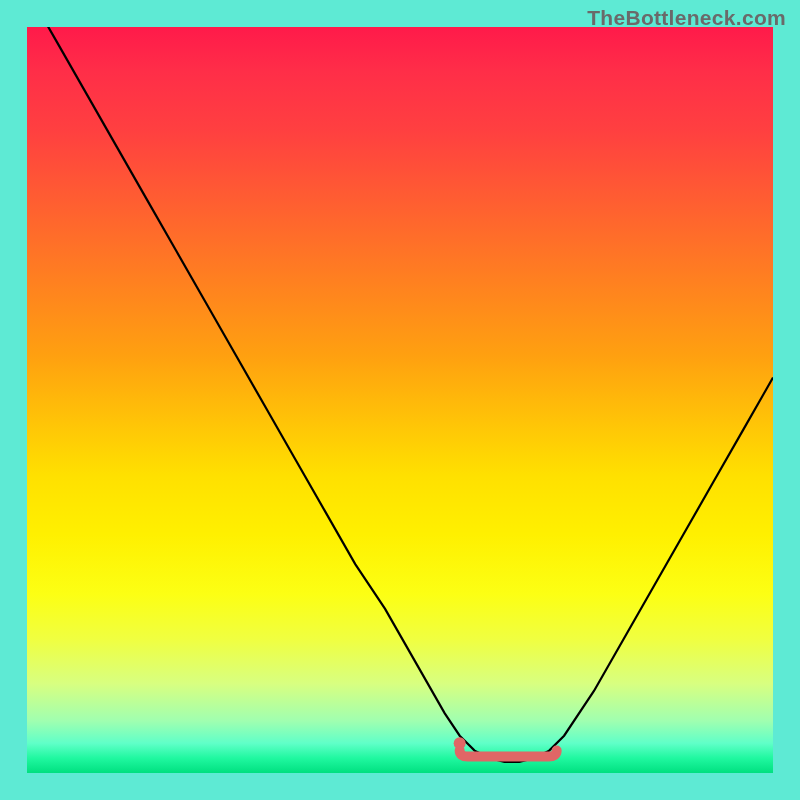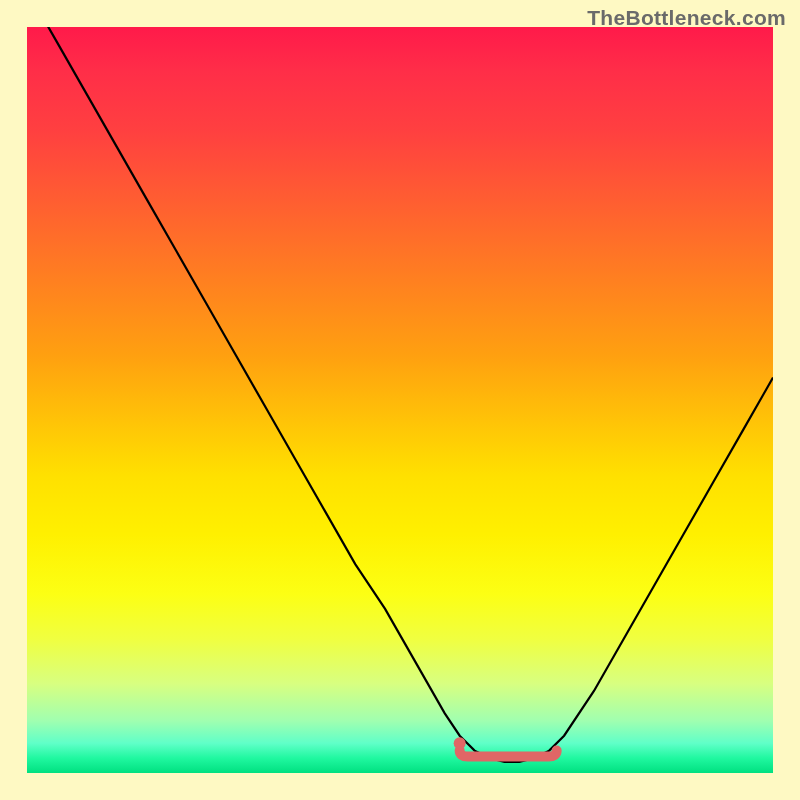--- a/index.html
+++ b/index.html
@@ -1,21 +1,21 @@
 <!DOCTYPE html>
 <html><head>
 <meta charset="utf-8">
 <style>
   * { margin: 0; padding: 0; box-sizing: border-box; }
   html, body { width: 800px; height: 800px; overflow: hidden; background: #000; }
   .chart-container {
     position: relative;
     width: 800px;
     height: 800px;
-    background: #fef9c3;
+    background: #5eead4;
   }
   .plot-area {
     position: absolute;
     left: 27px;
     top: 27px;
     width: 746px;
     height: 746px;
     background: linear-gradient(to bottom,
       #ff1a4a 0%,
       #ff2e48 6%,

